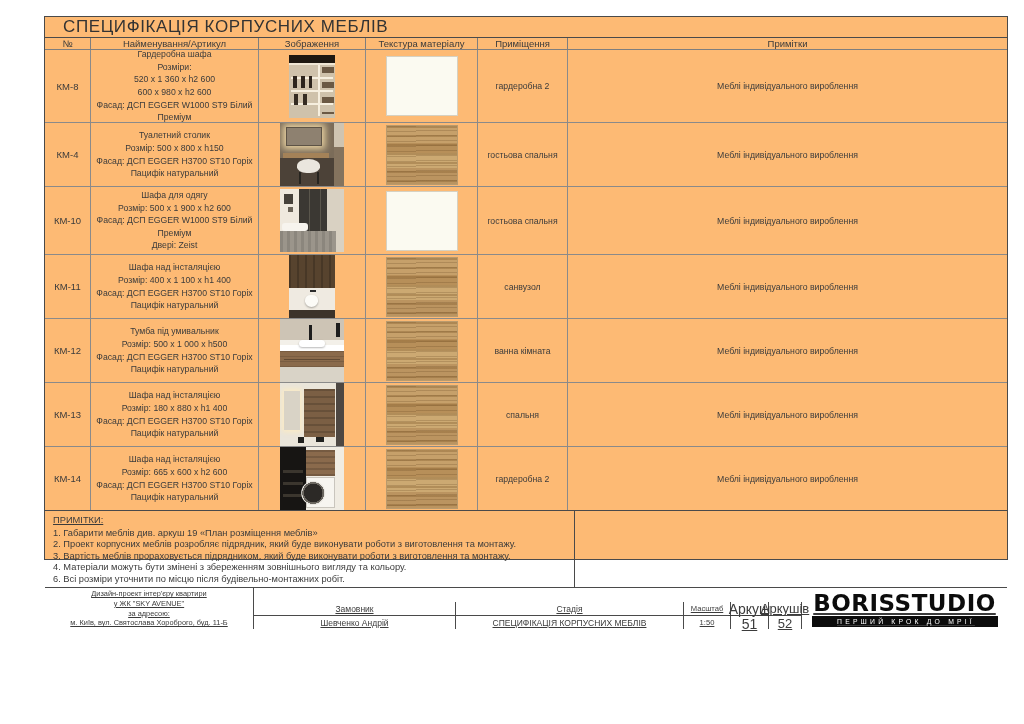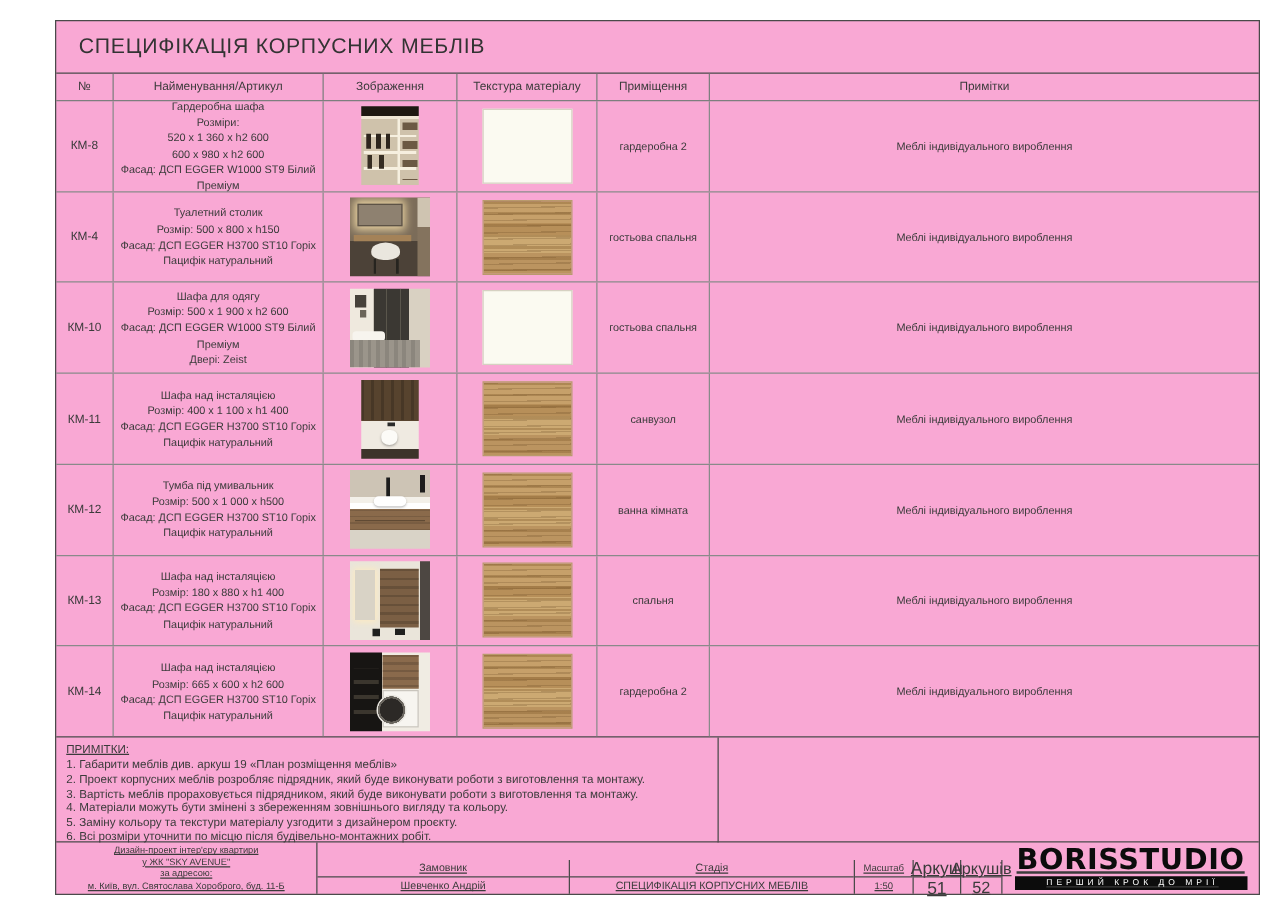--- a/index.html
+++ b/index.html
@@ -1,19 +1,19 @@
 <!DOCTYPE html>
 <html><head>
 <meta charset="utf-8">
 <style>
   * { box-sizing: border-box; margin: 0; padding: 0; }
   html,body { width:1024px; height:724px; background:#ffffff; overflow:hidden;
     font-family:"Liberation Sans", sans-serif; color:#3b3b3b; }
-  #sheet { position:absolute; left:44px; top:16px; width:964px; height:700px;
-    border:1px solid #4a4a4a; background:#f9a8d4; display:flex; flex-direction:column; }
+  #sheet { position:absolute; left:44px; top:16px; width:964px; height:544px;
+    border:1px solid #4a4a4a; background:#fdba74; display:flex; flex-direction:column; }
 
   
   .title-band { height:42px; border-bottom:1px solid #4a4a4a; display:flex; align-items:center;
     padding-left:18px; font-size:17px; letter-spacing:.6px; color:#333; }
 
   
   .hdr-row { height:22px; display:flex; border-bottom:1px solid #7e7e7e; font-size:9.5px; }
   .hdr-row > div { border-right:1px solid #7e7e7e; display:flex; align-items:center; justify-content:center; text-align:center; }
   .hdr-row > div:last-child { border-right:none; }
   .c-no { width:46px; flex:none; }
@@ -312,21 +312,20 @@
     <div class="c-note cell-note">Меблі індивідуального вироблення</div>
   </div>
 
   <div class="notes-band">
     <div class="notes-box">
       <div class="nh">ПРИМІТКИ:</div>
       <div>1. Габарити меблів див. аркуш 19 «План розміщення меблів»</div>
       <div>2. Проект корпусних меблів розробляє підрядник, який буде виконувати роботи з виготовлення та монтажу.</div>
       <div>3. Вартість меблів прораховується підрядником, який буде виконувати роботи з виготовлення та монтажу.</div>
       <div>4. Матеріали можуть бути змінені з збереженням зовнішнього вигляду та кольору.</div>
-      <div>5. Заміну кольору та текстури матеріалу узгодити з дизайнером проєкту.</div>
       <div>6. Всі розміри уточнити по місцю після будівельно-монтажних робіт.</div>
     </div>
     <div class="notes-spacer"></div>
   </div>
 
   <div class="tb">
     <div class="tb-cell tb-info" style="justify-content:center;">Дизайн-проект інтер'єру квартири
 у ЖК "SKY AVENUE"
 за адресою:
 м. Київ, вул. Святослава Хороброго, буд. 11-Б</div>

